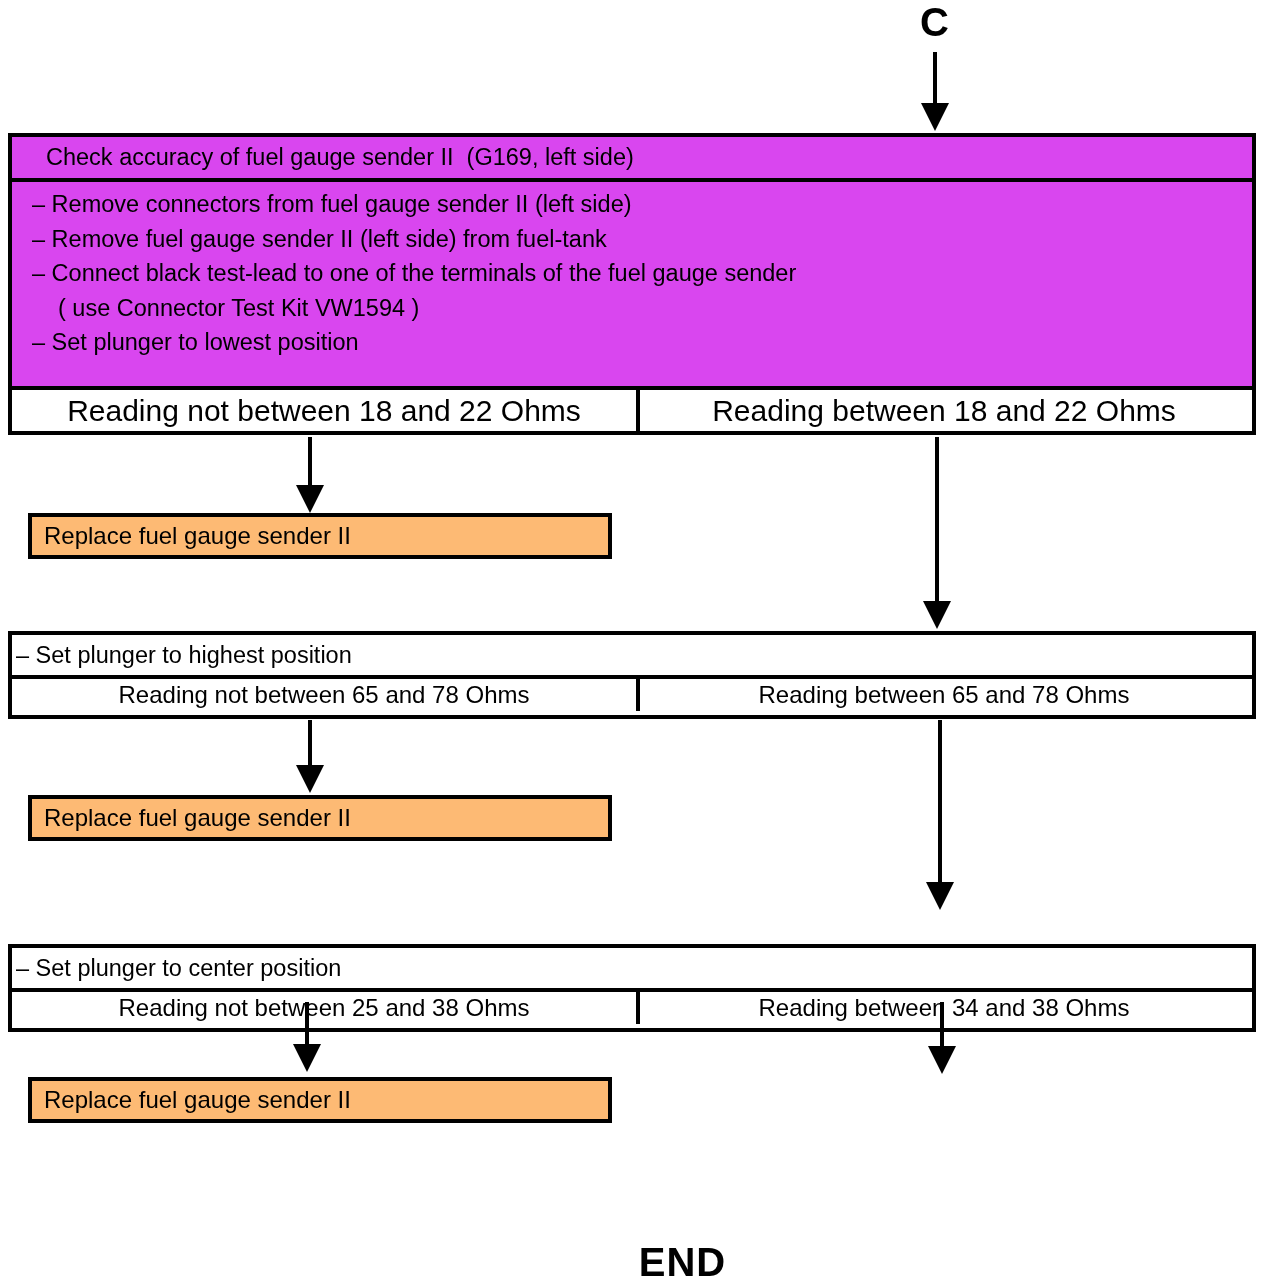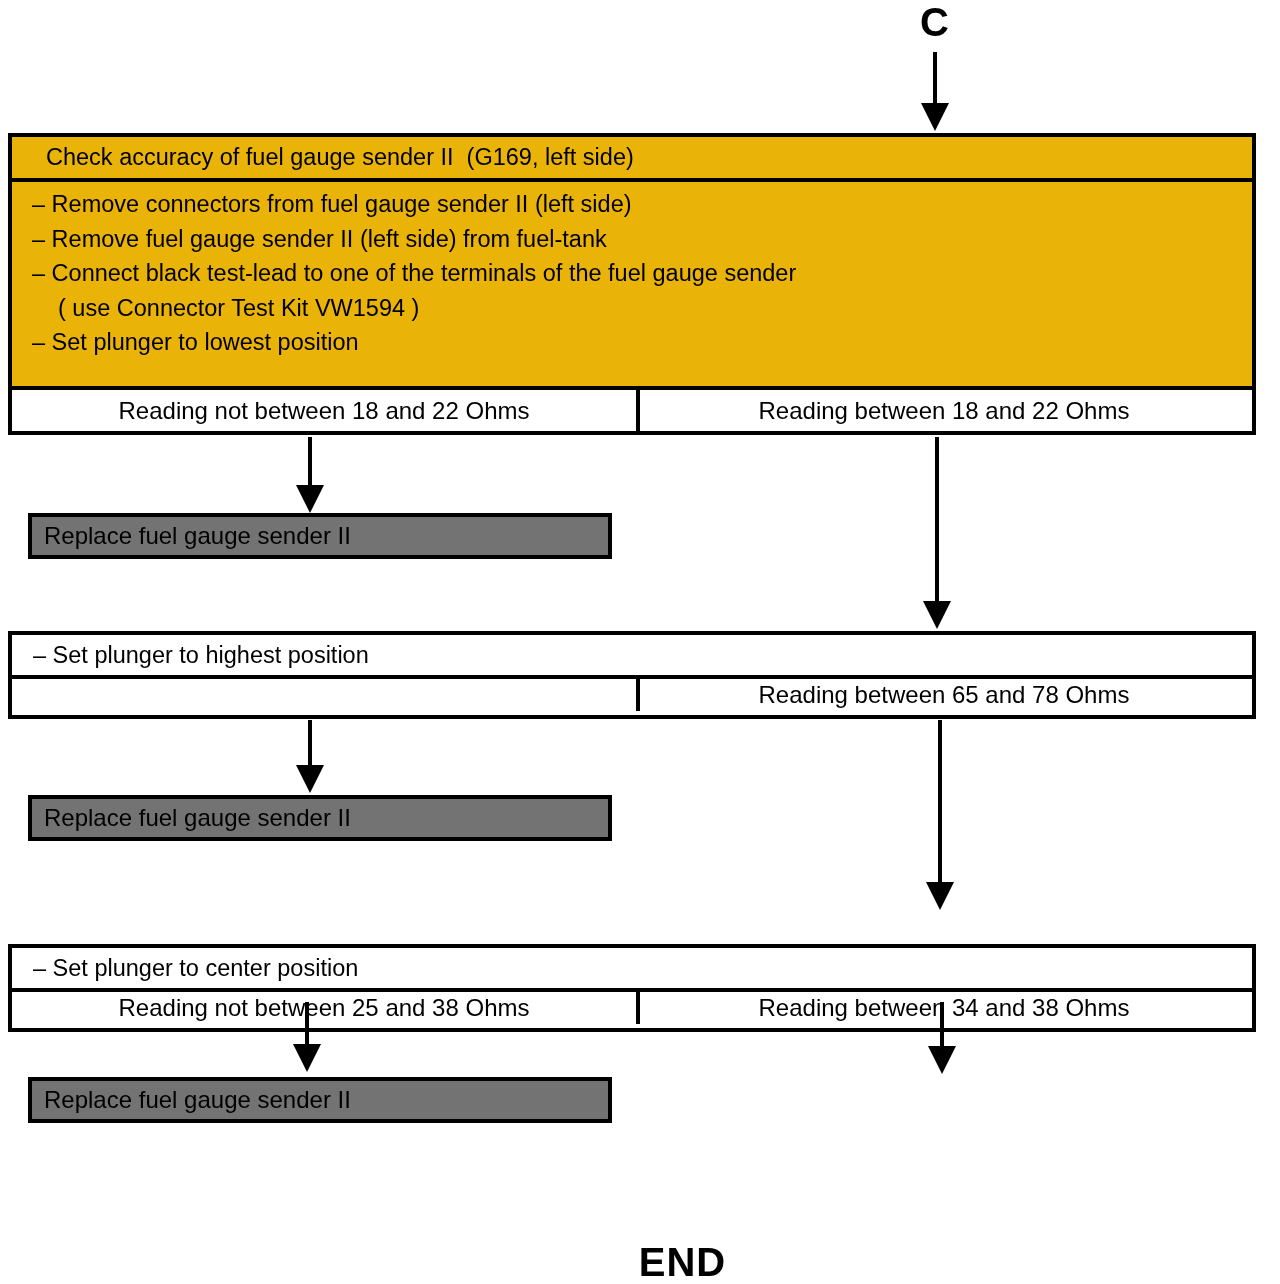--- a/index.html
+++ b/index.html
@@ -20,56 +20,56 @@
 
   
   .arrow-line{position:absolute;width:4px;background:#000;}
   .arrow-head{
     position:absolute;width:0;height:0;
     border-left:14px solid transparent;border-right:14px solid transparent;
     border-top:28px solid #000;
   }
 
   
-  .proc-box{position:absolute;left:8px;width:1248px;border:4px solid #000;background:#eab308;}
+  .proc-box{position:absolute;left:8px;width:1248px;border:4px solid #000;background:#d946ef;}
   #check-box{top:133px;height:302px;}
   .proc-title{
     height:45px;border-bottom:4px solid #000;
     font-size:23.5px;line-height:41px;padding-left:34px;white-space:pre-wrap;
   }
   .steps{padding:5px 16px 0 20px;}
   .step{
     font-size:23.5px;line-height:34.5px;white-space:pre-wrap;
     padding-left:26px;text-indent:-26px;
   }
   .step.cont{text-indent:0;}
 
   .outcome-row{position:absolute;left:-4px;right:-4px;bottom:-4px;height:49px;border:4px solid #000;background:#fff;}
   .outcome-cell{
-    position:absolute;top:0;bottom:0;font-size:24px;text-align:center;
+    position:absolute;top:0;bottom:0;font-size:30px;text-align:center;
     display:flex;align-items:center;justify-content:center;
   }
   .outcome-cell.fail{left:0;width:624px;}
   .outcome-cell.pass{left:628px;right:4px;}
   .outcome-divider{position:absolute;left:624px;top:0;bottom:0;width:4px;background:#000;}
 
   
   .split-box{position:absolute;left:8px;width:1248px;height:88px;border:4px solid #000;background:#fff;}
   #highest-box{top:631px;}
   #center-box{top:912px;margin-top:32px;}
   .split-row1{
     height:44px;border-bottom:4px solid #000;
-    font-size:23.5px;line-height:40px;padding-left:21px;white-space:pre-wrap;
+    font-size:23.5px;line-height:40px;padding-left:4px;white-space:pre-wrap;
   }
   .split-row2{position:relative;height:32px;}
   .split-row2 .outcome-cell{font-size:24px;top:-2px;bottom:-2px;}
 
   
   .replace-box{
-    position:absolute;left:28px;width:584px;height:46px;border:4px solid #000;background:#737373;
+    position:absolute;left:28px;width:584px;height:46px;border:4px solid #000;background:#fdba74;
     font-size:24px;line-height:38px;padding-left:12px;
   }
   #replace-box-1{top:513px;}
   #replace-box-2{top:795px;}
   #replace-box-3{top:1077px;}
 </style>
 </head>
 <body>
 
 <div class="canvas">
@@ -99,20 +99,21 @@
   <div class="arrow-head" style="left:296px;top:485px;"></div>
 
   <div class="arrow-line" style="left:935px;top:437px;height:165px;"></div>
   <div class="arrow-head" style="left:923px;top:601px;"></div>
 
   <div id="replace-box-1" class="replace-box">Replace fuel gauge sender II</div>
 
   <div id="highest-box" class="split-box">
     <div class="split-row1">– Set plunger to highest position</div>
     <div class="split-row2">
+      <div class="outcome-cell fail">Reading not between 65 and 78 Ohms</div>
       <div class="outcome-divider"></div>
       <div class="outcome-cell pass">Reading between 65 and 78 Ohms</div>
     </div>
   </div>
 
   <div class="arrow-line" style="left:308px;top:720px;height:47px;"></div>
   <div class="arrow-head" style="left:296px;top:765px;"></div>
 
   <div class="arrow-line" style="left:938px;top:720px;height:164px;"></div>
   <div class="arrow-head" style="left:926px;top:882px;"></div>

